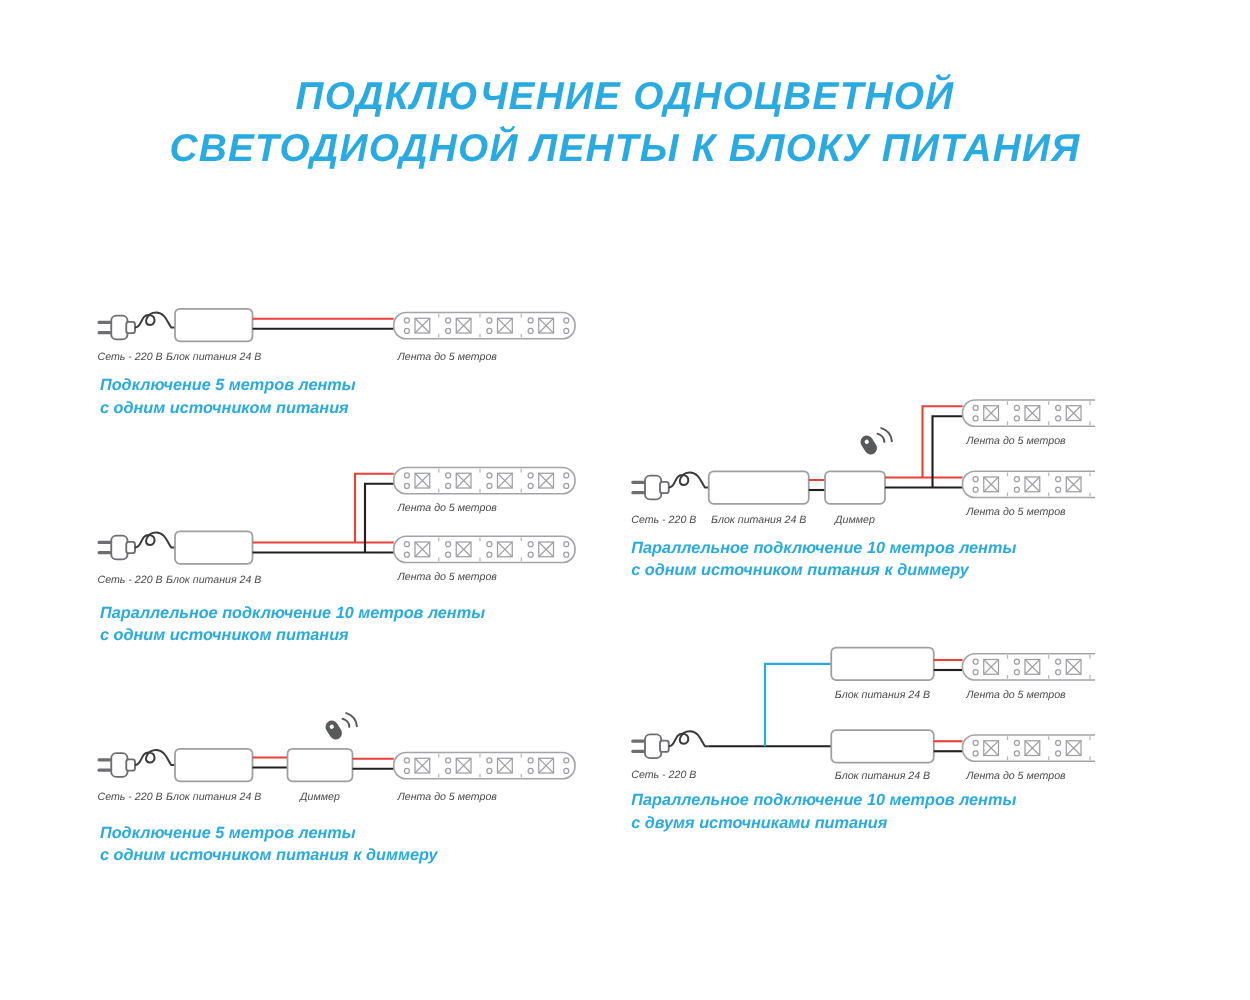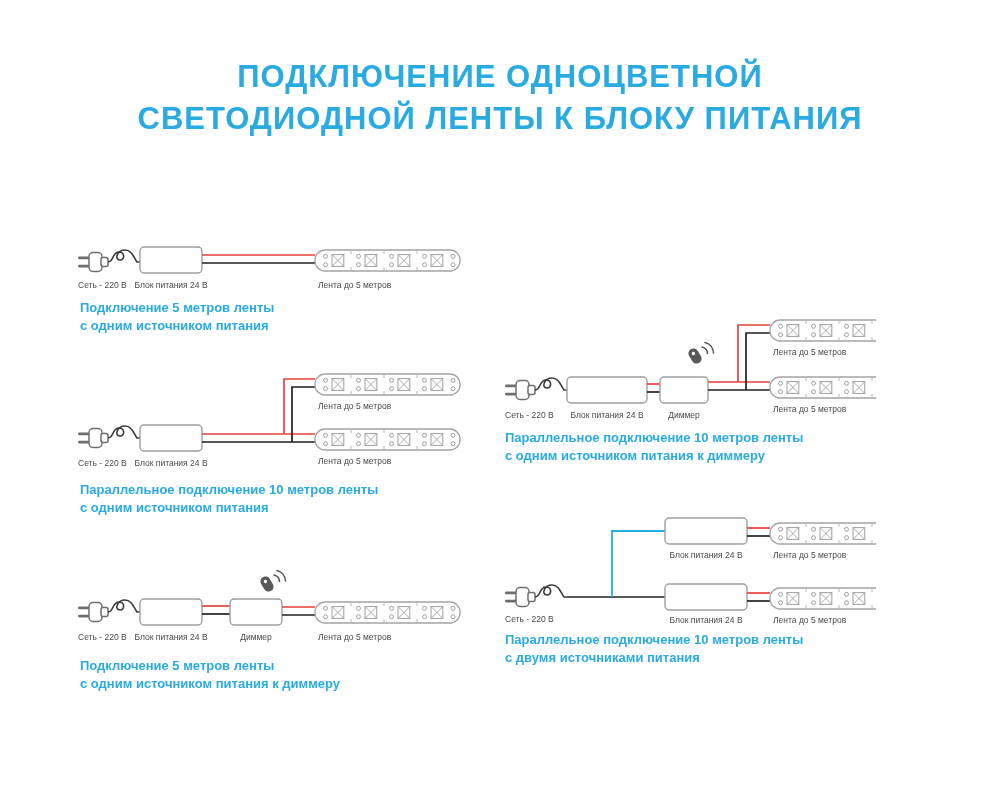--- a/index.html
+++ b/index.html
@@ -1,16 +1,16 @@
 <!DOCTYPE html>
 <html><head>
 <meta charset="utf-8">
 <style>
   html,body{margin:0;padding:0;background:#ffffff;}
-  .page{position:relative;width:876px;height:800px;background:#ffffff;overflow:hidden;}
+  .page{position:relative;width:876px;height:800px;background:#ffffff;overflow:hidden;font-style:italic;}
   svg{display:block;}
   .title-text{font-family:"Liberation Sans",sans-serif;font-weight:bold;font-size:31px;fill:#29abe2;letter-spacing:1px;}
   .caption{font-family:"Liberation Sans",sans-serif;font-weight:bold;font-size:13px;fill:#29abe2;}
   .lbl{font-family:"Liberation Sans",sans-serif;font-size:8.5px;fill:#4a4a4a;}
   .box{fill:#ffffff;stroke:#9d9fa2;stroke-width:1.4;}
   .wire-r{stroke:#e8413c;stroke-width:1.7;fill:none;}
   .wire-k{stroke:#231f20;stroke-width:1.7;fill:none;}
   .wire-b{stroke:#29abe2;stroke-width:1.8;fill:none;}
   .cable{stroke:#3a3a3a;stroke-width:1.6;fill:none;}
   .striprect{fill:#ffffff;stroke:#a2a4a7;stroke-width:1.3;}

